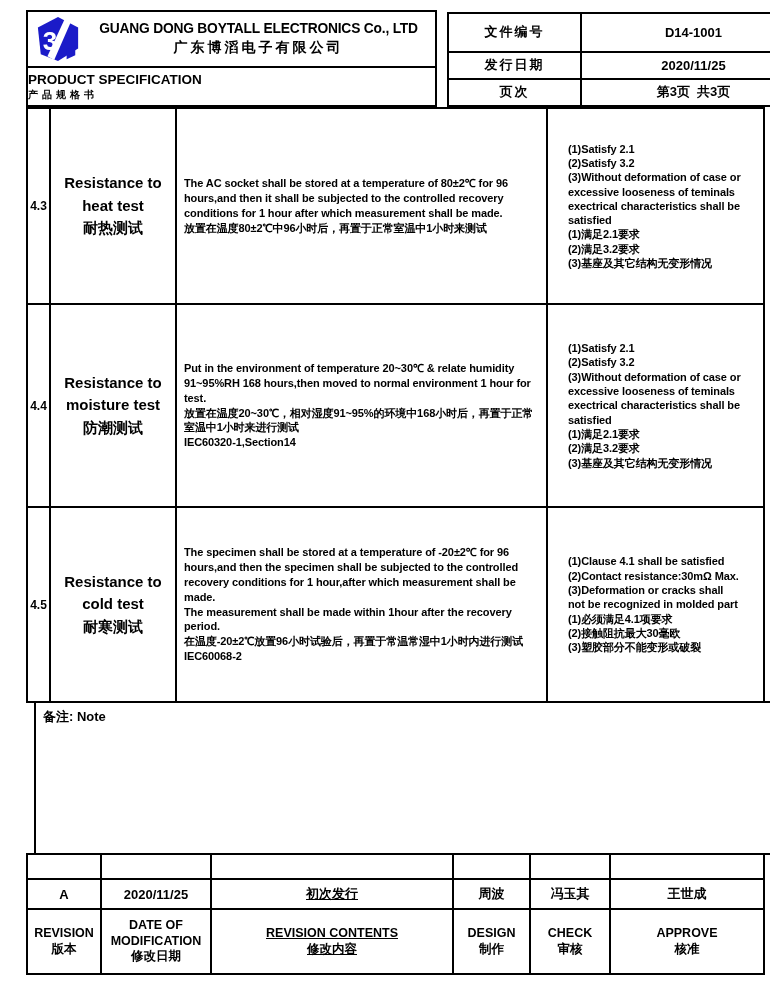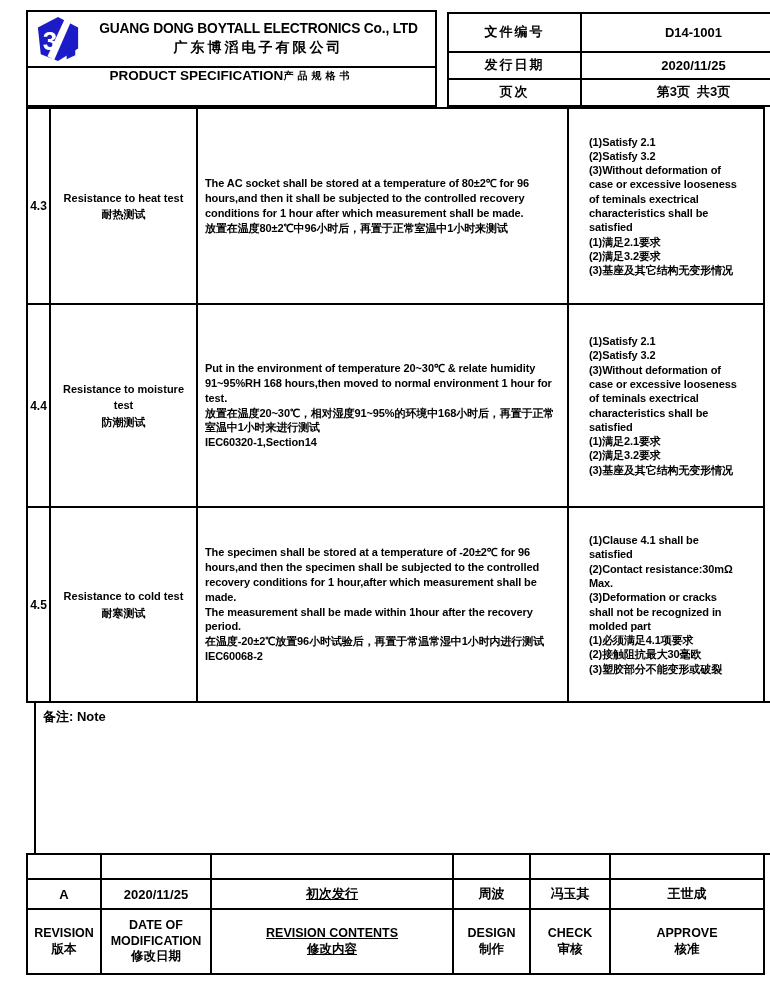--- a/index.html
+++ b/index.html
@@ -12,42 +12,42 @@
   .page { position:relative; width:770px; height:981px; background:#fff; overflow:hidden; }
   .abs { position:absolute; }
 
   
   .hdr-left { left:26px; top:10px; width:411px; height:97px; border:2px solid #000; display:flex; flex-direction:column; }
   .hdr-company { flex:1; border-bottom:2px solid #000; display:flex; align-items:center; padding:3px 6px; gap:6px; }
   .logo { width:48px; height:46px; flex:0 0 auto; }
   .hdr-company-text { flex:1; text-align:center; }
   .company-en { font-size:13.8px; letter-spacing:-0.2px; white-space:nowrap; }
   .company-cn { font-size:14px; letter-spacing:3px; margin-top:3px; }
-  .hdr-title { height:37px; display:flex; justify-content:center; text-align:center; }
+  .hdr-title { height:37px; display:flex; flex-direction:column; justify-content:center; }
   .title-en { font-size:13.5px; }
   .title-cn { font-size:10px; letter-spacing:4px; margin-top:1px; }
 
   
   .hdr-right { left:447px; top:12px; width:360px; height:95px; border:2px solid #000; display:flex; flex-direction:column; }
   .info-row { flex:1; display:flex; border-bottom:2px solid #000; min-height:0; }
   .info-row.first { flex:1.45; }
   .info-row:last-child { border-bottom:none;justify-content:space-between; }
   .info-label { width:133px; border-right:2px solid #000; display:flex; align-items:center; justify-content:center; font-size:13px; letter-spacing:2px; }
   .info-value { flex:1; display:flex; align-items:center; justify-content:center; font-size:13px; white-space:pre; }
 
   
   .main-table { left:26px; top:107px; width:739px; height:596px; border:2px solid #000; display:flex; flex-direction:column; }
   .mt-row { display:flex; border-bottom:2px solid #000; min-height:0; }
   .mt-row.r1 { height:196px; }
   .mt-row.r2 { height:203px; }
   .mt-row.r3 { flex:1; border-bottom:none; }
   .mt-cell { border-right:2px solid #000; display:flex; align-items:center; justify-content:center; min-width:0; }
   .mt-cell:last-child { border-right:none; }
   .c-no { width:23px; font-size:12px; }
-  .c-name { width:147px; flex-direction:column; text-align:center; font-size:11px; line-height:1.5; padding:2px; }
+  .c-name { width:126px; flex-direction:column; text-align:center; font-size:15px; line-height:1.5; padding:2px; }
   .c-desc { width:371px; justify-content:flex-start; padding:4px 7px; }
   .c-crit { flex:1; justify-content:flex-start; padding:3px 20px; }
   .ml { white-space:pre-line; font-size:11px; line-height:1.36; letter-spacing:-0.1px; }
   .crit-text { line-height:1.3; }
 
   
   .note-box { left:34px; top:701px; width:739px; height:154px; border:2px solid #000; padding:4px 7px; }
   .note-label { font-size:13px; }
 
   

